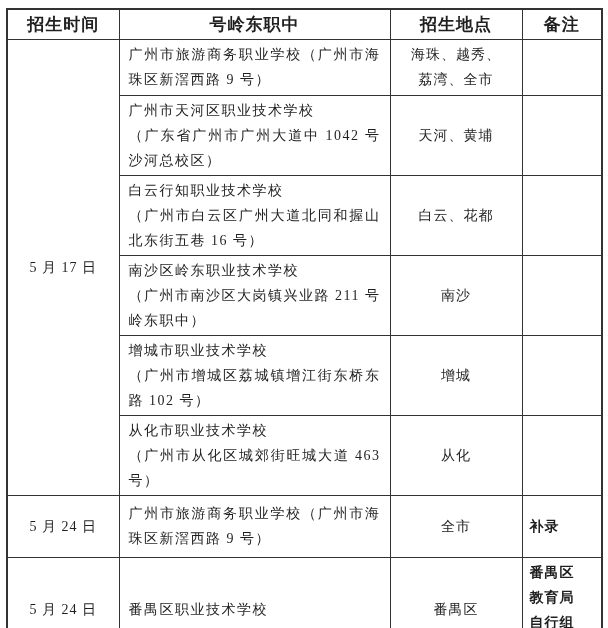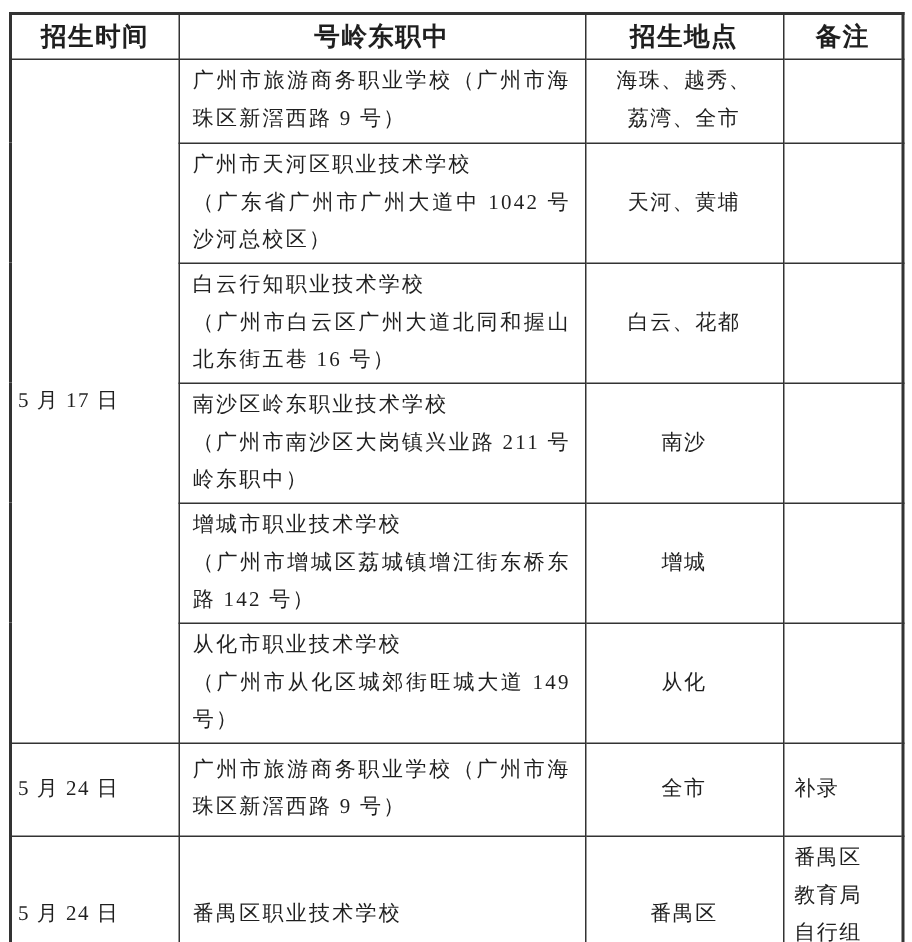--- a/index.html
+++ b/index.html
@@ -30,39 +30,40 @@
   }
   thead tr { height: 30px; }
   th {
     font-size: 17px;
     font-weight: bold;
     text-align: center;
     letter-spacing: 1px;
     padding: 1px 6px;
   }
   td.time {
-    text-align: left;
+    text-align: center;
     padding: 2px 4px;
     white-space: nowrap;
   }
   td.school {
     text-align: justify;
     padding: 2px 9px;
     white-space: pre-line;
     letter-spacing: 1.5px;
   }
   td.scope {
     text-align: center;
     padding: 2px 4px;
     white-space: pre-line;
   }
   td.remark {
     text-align: left;
     padding: 2px 7px;
     white-space: pre-line;
+    font-weight: bold;
   }
   tbody tr:nth-child(1) { height: 56px; }
   tbody tr:nth-child(2) { height: 76px; }
   tbody tr:nth-child(3) { height: 76px; }
   tbody tr:nth-child(4) { height: 74px; }
   tbody tr:nth-child(5) { height: 76px; }
   tbody tr:nth-child(6) { height: 70px; }
   tbody tr:nth-child(7) { height: 62px; }
   tbody tr:nth-child(8) { height: 90px; }
 </style>
@@ -106,27 +107,27 @@
         <td class="remark"></td>
       </tr>
       <tr>
         <td class="school">南沙区岭东职业技术学校
 （广州市南沙区大岗镇兴业路 211 号岭东职中）</td>
         <td class="scope">南沙</td>
         <td class="remark"></td>
       </tr>
       <tr>
         <td class="school">增城市职业技术学校
-（广州市增城区荔城镇增江街东桥东路 142 号）</td>
+（广州市增城区荔城镇增江街东桥东路 102 号）</td>
         <td class="scope">增城</td>
         <td class="remark"></td>
       </tr>
       <tr>
         <td class="school">从化市职业技术学校
-（广州市从化区城郊街旺城大道 149 号）</td>
+（广州市从化区城郊街旺城大道 463 号）</td>
         <td class="scope">从化</td>
         <td class="remark"></td>
       </tr>
       <tr>
         <td class="time">5 月 24 日</td>
         <td class="school">广州市旅游商务职业学校（广州市海珠区新滘西路 9 号）</td>
         <td class="scope">全市</td>
         <td class="remark">补录</td>
       </tr>
       <tr>

